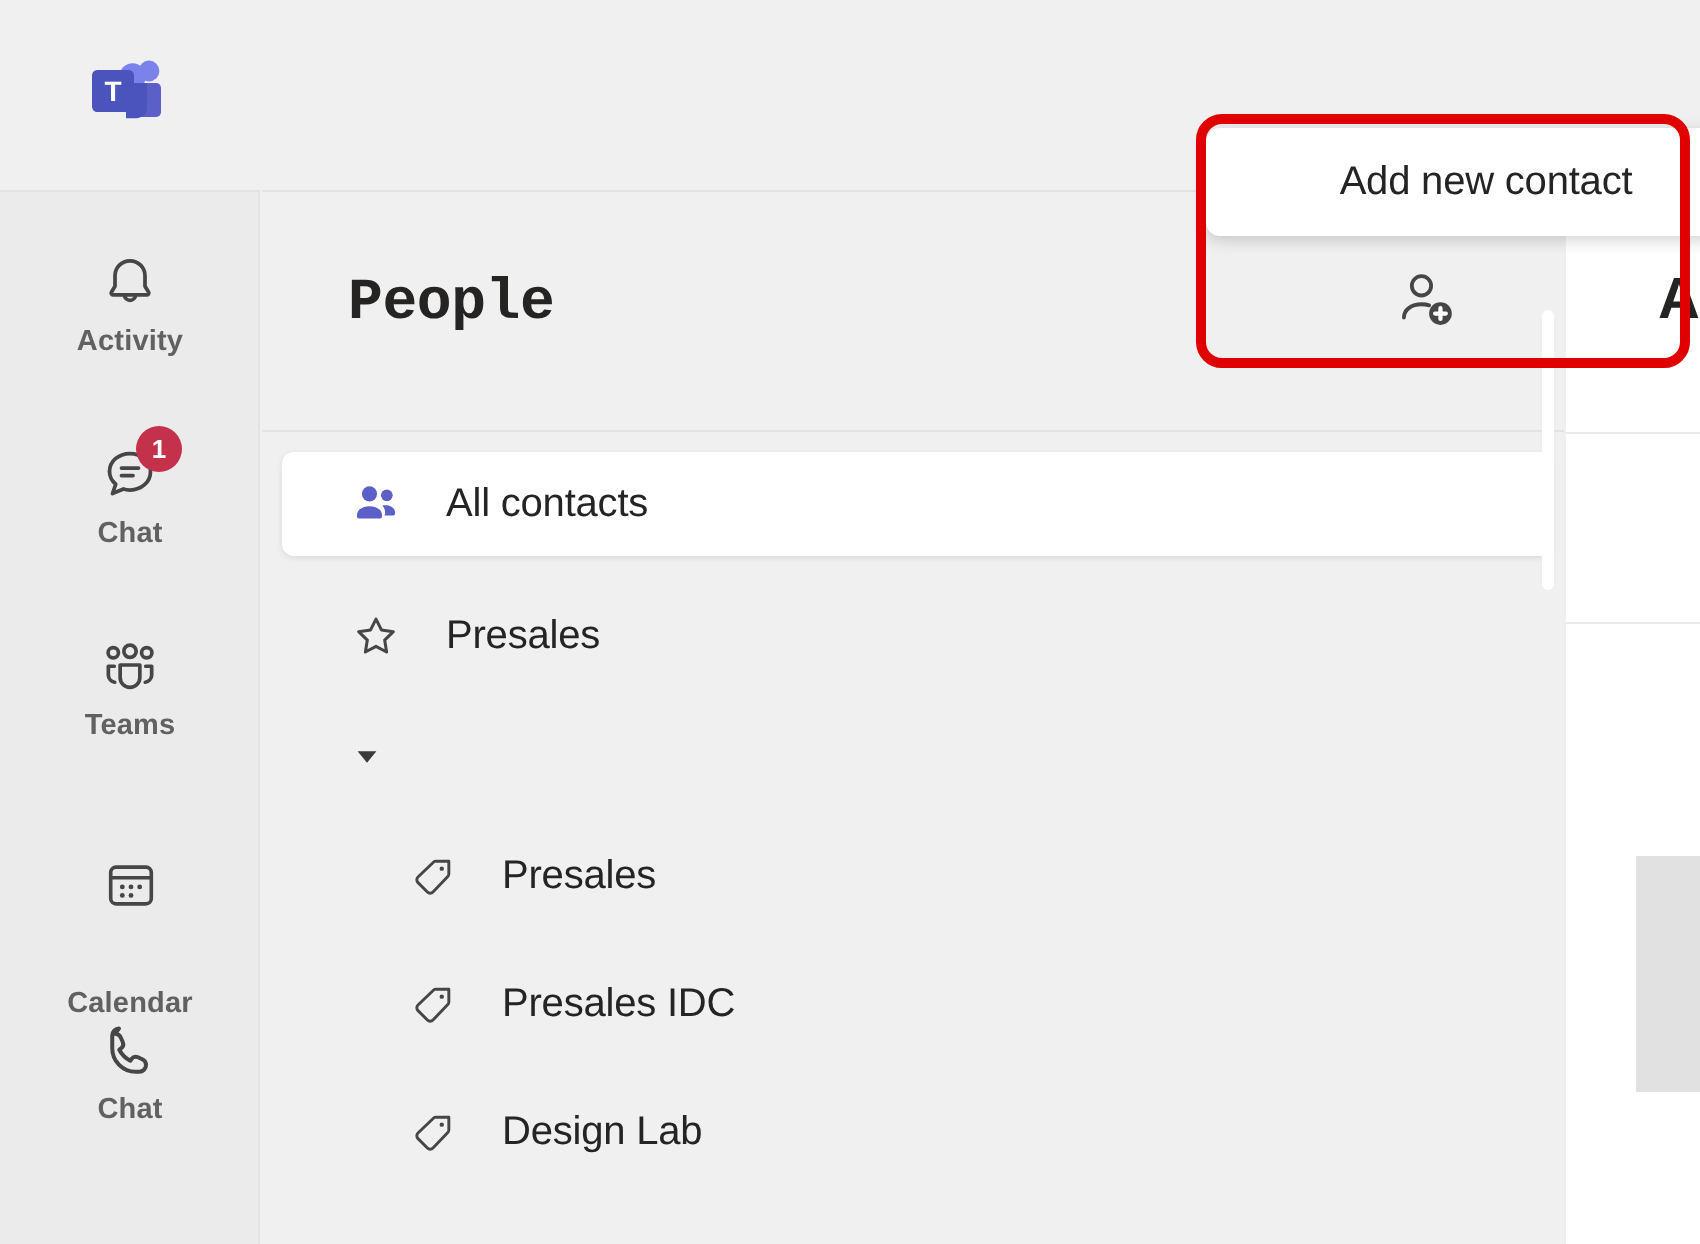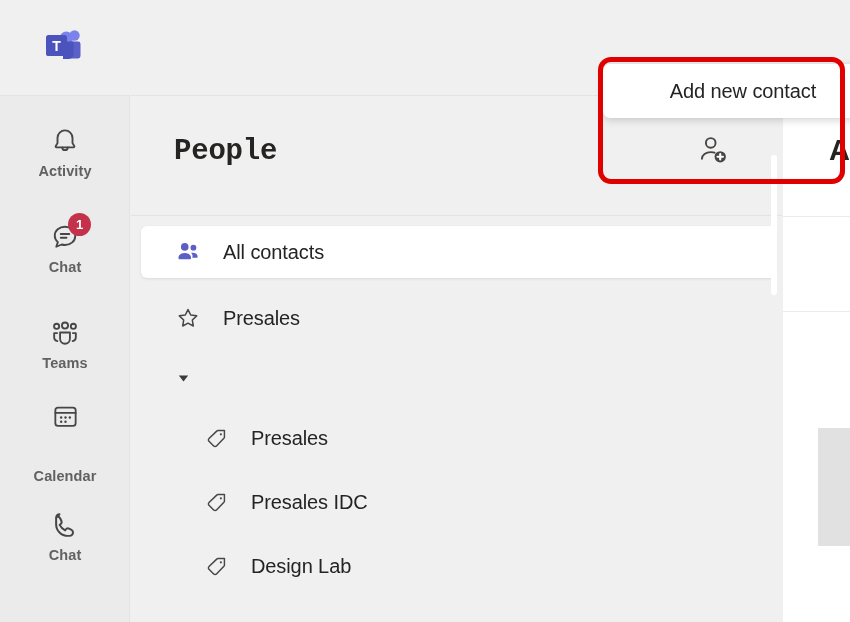--- a/index.html
+++ b/index.html
@@ -285,21 +285,21 @@
           <circle cx="6.2" cy="7.6" r="2.1"></circle>
           <circle cx="19.8" cy="7.6" r="2.1"></circle>
           <path d="M9 12.6h8v5.1a4 4 0 0 1-4 4 4 4 0 0 1-4-4z"></path>
           <path d="M6.6 13.1H4.2v3.6a3 3 0 0 0 2.6 2.9"></path>
           <path d="M19.4 13.1h2.4v3.6a3 3 0 0 1-2.6 2.9"></path>
         </svg>
       </div>
       <div class="rail-label">Teams</div>
     </div>
 
-    <div class="rail-item" style="top:300px;gap:32px;">
+    <div class="rail-item" style="top:326px;gap:32px;">
       <div class="rail-icon">
         <svg width="29" height="29" viewBox="0 0 24 24" fill="none" stroke="#464646" stroke-width="1.5" stroke-linecap="round" stroke-linejoin="round">
           <rect x="3.6" y="4.6" width="16.8" height="15.2" rx="2.2"></rect>
           <path d="M3.6 9h16.8"></path>
           <circle cx="8.4" cy="12.8" r="1" fill="#464646" stroke="none"></circle>
           <circle cx="12" cy="12.8" r="1" fill="#464646" stroke="none"></circle>
           <circle cx="15.6" cy="12.8" r="1" fill="#464646" stroke="none"></circle>
           <circle cx="8.4" cy="16.3" r="1" fill="#464646" stroke="none"></circle>
           <circle cx="12" cy="16.3" r="1" fill="#464646" stroke="none"></circle>
         </svg>

